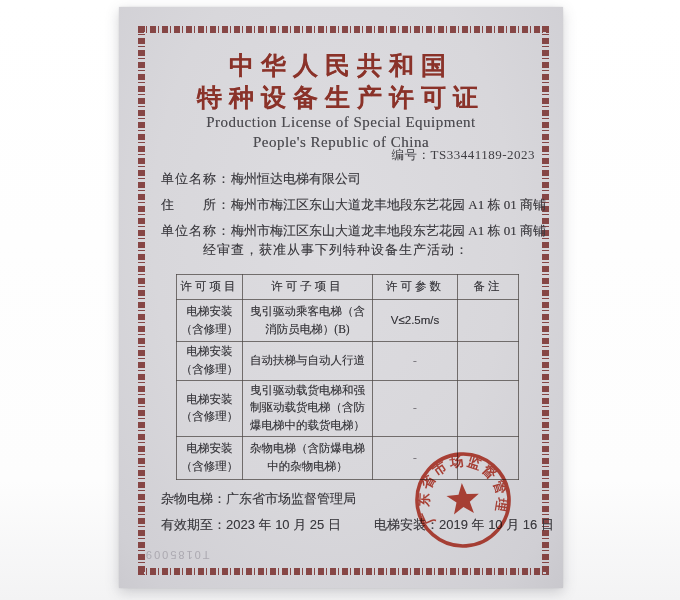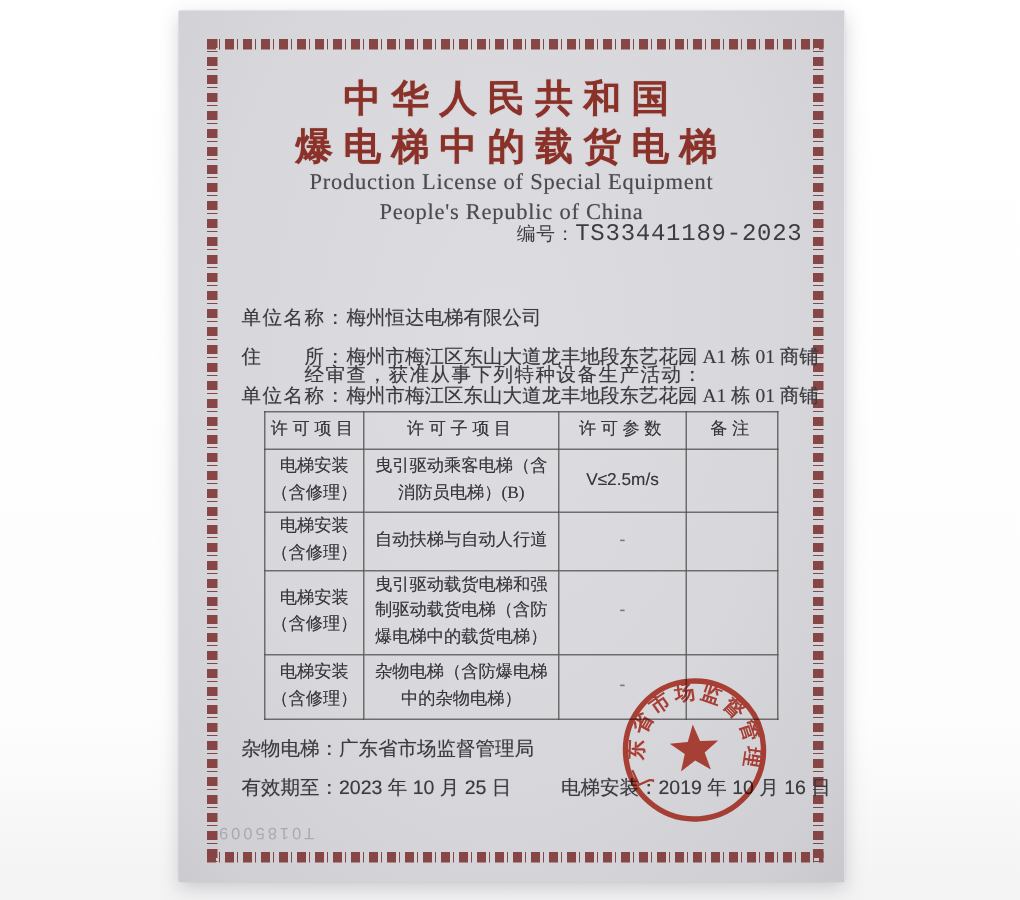--- a/index.html
+++ b/index.html
@@ -28,24 +28,24 @@
   .title-cn{
     left:0;right:0;text-align:center;color:#8a3229;font-weight:bold;
     font-size:25px;letter-spacing:7px;text-shadow:0 0 .6px rgba(138,50,41,.65);
     font-family:"Liberation Serif","DejaVu Serif",serif;white-space:nowrap;
   }
   .title-en{
     left:0;right:0;text-align:center;color:#4c4b50;font-size:15px;letter-spacing:.5px;
     text-shadow:0 0 .5px rgba(70,70,75,.5);white-space:nowrap;
   }
   .serial-line{right:28px;font-size:12.5px;color:#3e3d42;letter-spacing:.5px;}
-  .serial-line .num{font-family:Liberation Mono, monospace;font-size:16px;text-align:center;}
+  .serial-line .num{font-family:Liberation Serif, serif;font-size:13px;text-align:center;}
 
   .field-line{left:42px;right:24px;font-size:13px;color:#3b3a3f;white-space:nowrap;
-    text-shadow:0 0 .5px rgba(60,60,65,.45);margin-top:33px;}
+    text-shadow:0 0 .5px rgba(60,60,65,.45);}
   .field-line .lbl{letter-spacing:1px;}
   .approval{left:84px;font-size:13px;color:#3b3a3f;letter-spacing:1px;
     text-shadow:0 0 .5px rgba(60,60,65,.45);}
 
   table.lic{
     position:absolute;left:57px;top:267px;width:342px;
     border-collapse:collapse;table-layout:fixed;
     font-size:11.5px;color:#38373c;
   }
   table.lic td,table.lic th{
@@ -84,21 +84,21 @@
   <div class="paper">
 
     <div class="frame">
       <div class="edge h top"></div>
       <div class="edge h bottom"></div>
       <div class="edge v left"></div>
       <div class="edge v right"></div>
     </div>
 
     <div class="abs title-cn" style="top:42px">中华人民共和国</div>
-    <div class="abs title-cn" style="top:74px">爆电梯中的载货电梯</div>
+    <div class="abs title-cn" style="top:74px">特种设备生产许可证</div>
     <div class="abs title-en" style="top:127px">People's Republic of China</div>
     <div class="abs title-en" style="top:107px">Production License of Special Equipment</div>
 
     <div class="abs serial-line" style="top:140px">
       <span class="lbl">编号：</span><span class="num">TS33441189-2023</span>
     </div>
 
     <div class="abs field-line" style="top:163px">
       <span class="lbl">单位名称：</span><span>梅州恒达电梯有限公司</span>
     </div>

